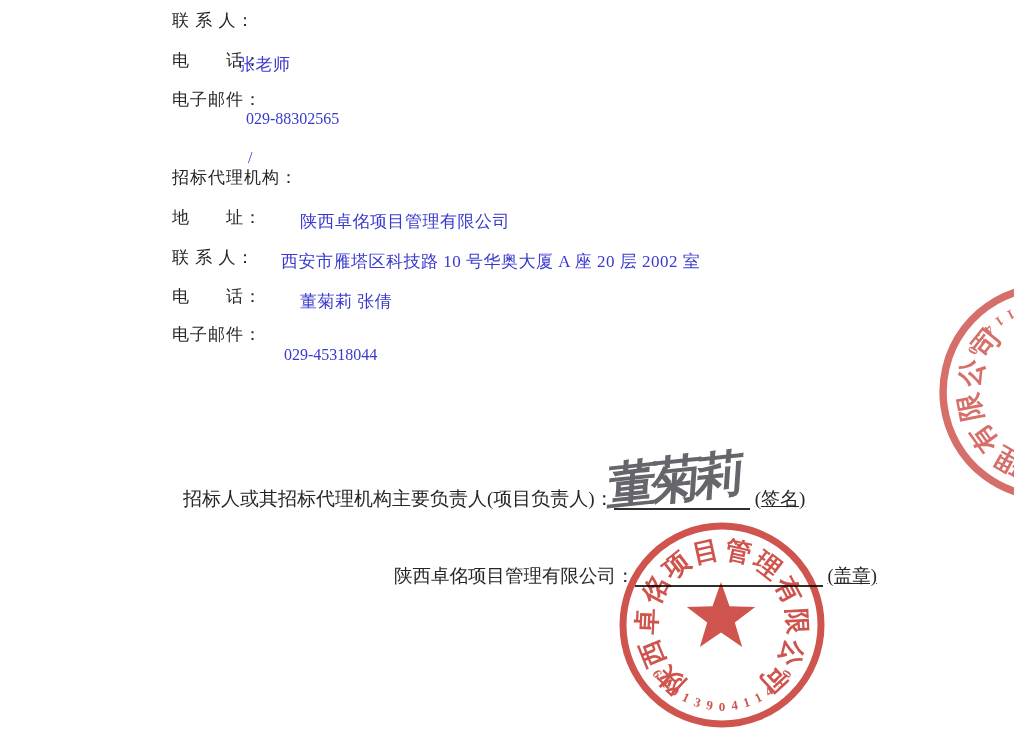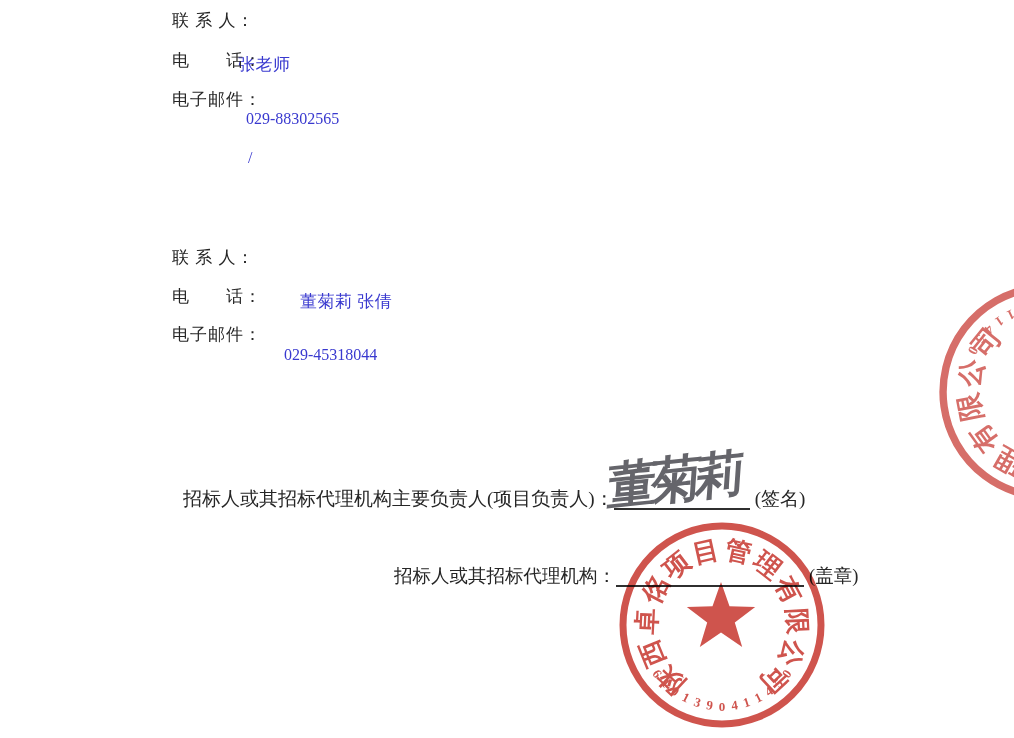--- a/index.html
+++ b/index.html
@@ -10,21 +10,21 @@
     color:var(--ink,#262626);
   }
   .page{position:absolute;inset:0;}
   
   .row{position:absolute;left:0;top:0;width:100%;height:22px;font-size:17px;white-space:nowrap;}
   .row .lbl{position:absolute;letter-spacing:1px;color:var(--ink,#262626);}
   .row .val{position:absolute;color:var(--blue,#3939cf);letter-spacing:.5px;margin-top:44px;}
   .row .val.mono{font-family:Liberation Serif, serif;font-size:16px;letter-spacing:0;top:17px;}
   
   .sign-row{position:absolute;display:flex;white-space:nowrap;font-size:19px;color:var(--ink,#262626);}
-  .sign-row .suffix{margin-left:5px;}
+  .sign-row .suffix{margin-left:5px;text-decoration:underline;}
   .blank-line{display:inline-block;border-bottom:2px solid var(--line,#2f2f2f);height:22px;position:relative;}
   .scribble{
     position:absolute;left:-8px;bottom:-4px;line-height:1;
     font-size:50px;font-weight:600;letter-spacing:-6px;white-space:nowrap;
     color:var(--sig,#55555b);opacity:.9;
     transform:rotate(-6deg) skewX(-10deg);transform-origin:left bottom;
     font-family:"Liberation Serif","DejaVu Serif",serif;
   }
   
   .stamp{position:absolute;width:220px;height:220px;mix-blend-mode:multiply;pointer-events:none;}
@@ -43,20 +43,28 @@
   </div>
   <div class="row" style="top:49px">
     <span class="lbl" style="left:172px">电　　话：</span>
     <span class="val mono" style="left:246px">029-88302565</span>
   </div>
   <div class="row" style="top:88px">
     <span class="lbl" style="left:172px">电子邮件：</span>
     <span class="val mono" style="left:248px">/</span>
   </div>
 
+  <div class="row" style="top:166px">
+    <span class="lbl" style="left:172px">招标代理机构：</span>
+    <span class="val" style="left:300px">陕西卓佲项目管理有限公司</span>
+  </div>
+  <div class="row" style="top:206px">
+    <span class="lbl" style="left:172px">地　　址：</span>
+    <span class="val" style="left:281px">西安市雁塔区科技路 10 号华奥大厦 A 座 20 层 2002 室</span>
+  </div>
   <div class="row" style="top:246px">
     <span class="lbl" style="left:172px">联 系 人：</span>
     <span class="val" style="left:300px">董菊莉 张倩</span>
   </div>
   <div class="row" style="top:285px">
     <span class="lbl" style="left:172px">电　　话：</span>
     <span class="val mono" style="left:284px">029-45318044</span>
   </div>
   <div class="row" style="top:323px">
     <span class="lbl" style="left:172px">电子邮件：</span>
@@ -64,21 +72,21 @@
 
   <div class="sign-row" style="left:183px;top:486px">
     <span>招标人或其招标代理机构主要负责人(项目负责人)：</span>
     <span class="blank-line" style="width:136px">
       <span class="scribble">董菊莉</span>
     </span>
     <span class="suffix">(签名)</span>
   </div>
 
   <div class="sign-row" style="left:394px;top:563px;font-size:18.5px">
-    <span>招标人或其招标代理机构：</span>
+    <span>陕西卓佲项目管理有限公司：</span>
     <span class="blank-line" style="width:188px"></span>
     <span class="suffix">(盖章)</span>
   </div>
 
   <div class="stamp" id="stamp-bottom">
     <svg viewBox="0 0 220 220">
         <circle cx="110" cy="110" r="99" fill="none" stroke="#cb453e" stroke-width="7"></circle>
         <polygon points="109.0,67.0 117.5,91.3 143.2,91.9 122.8,107.5 130.2,132.1 109.0,117.5 87.8,132.1 95.2,107.5 74.8,91.9 100.5,91.3" fill="#cb453e"></polygon>
         <text fill="#cb453e" text-anchor="middle" dominant-baseline="central" font-size="26" font-weight="bold" transform="translate(58.9 164.9) rotate(-137.0)">陕</text>
         <text fill="#cb453e" text-anchor="middle" dominant-baseline="central" font-size="26" font-weight="bold" transform="translate(40.5 138.2) rotate(-112.1)">西</text>

